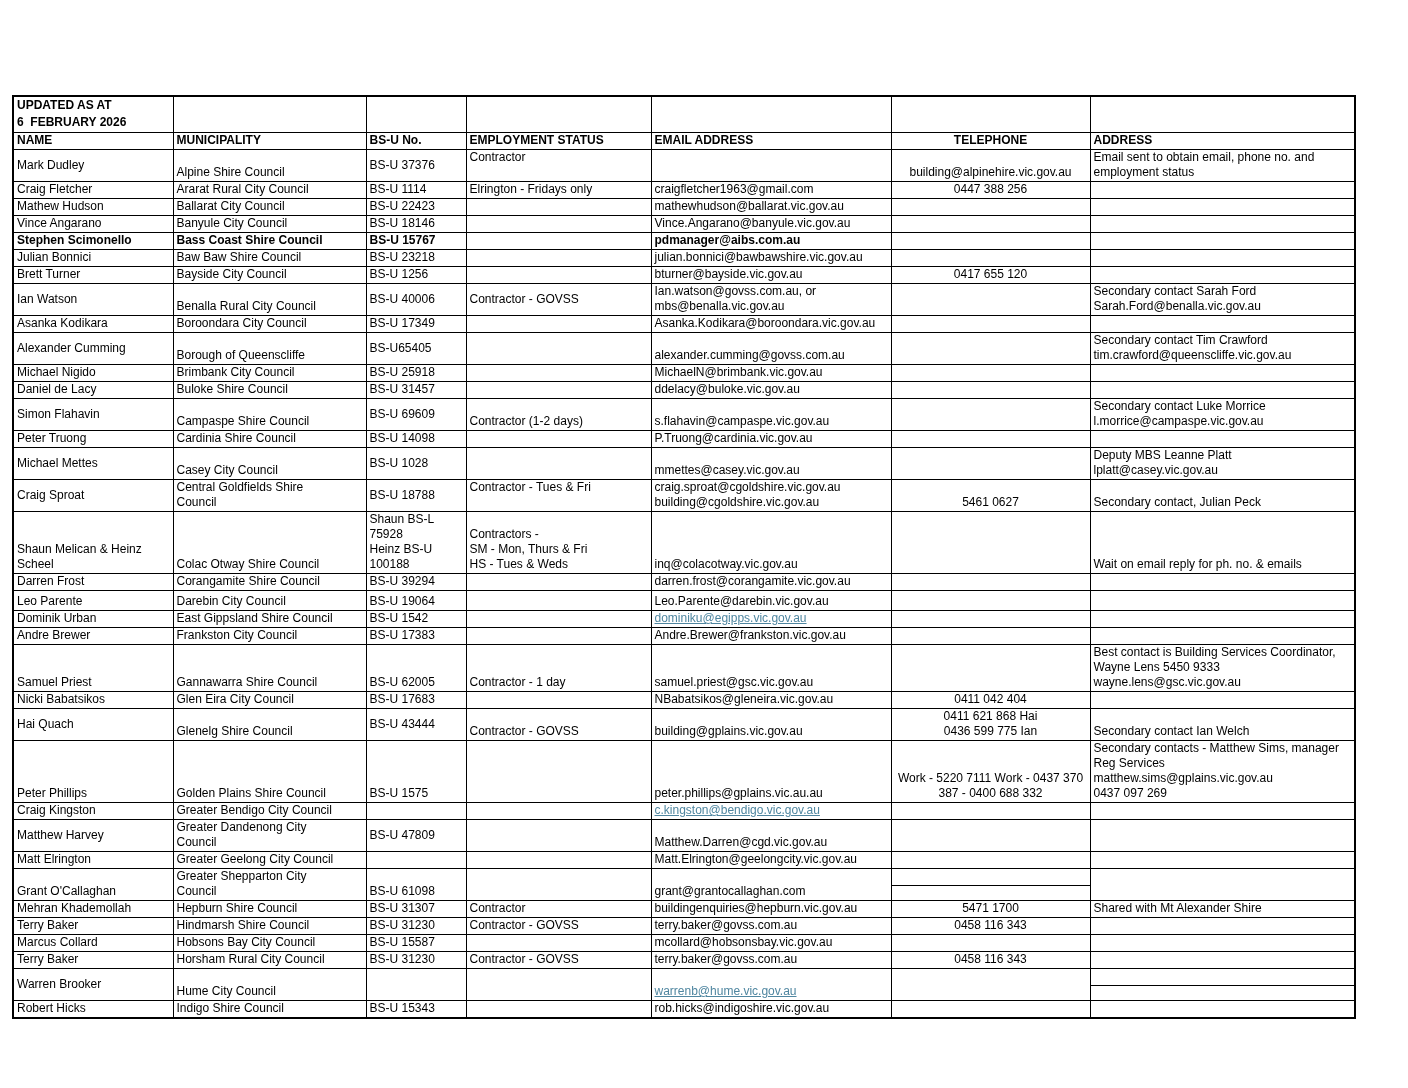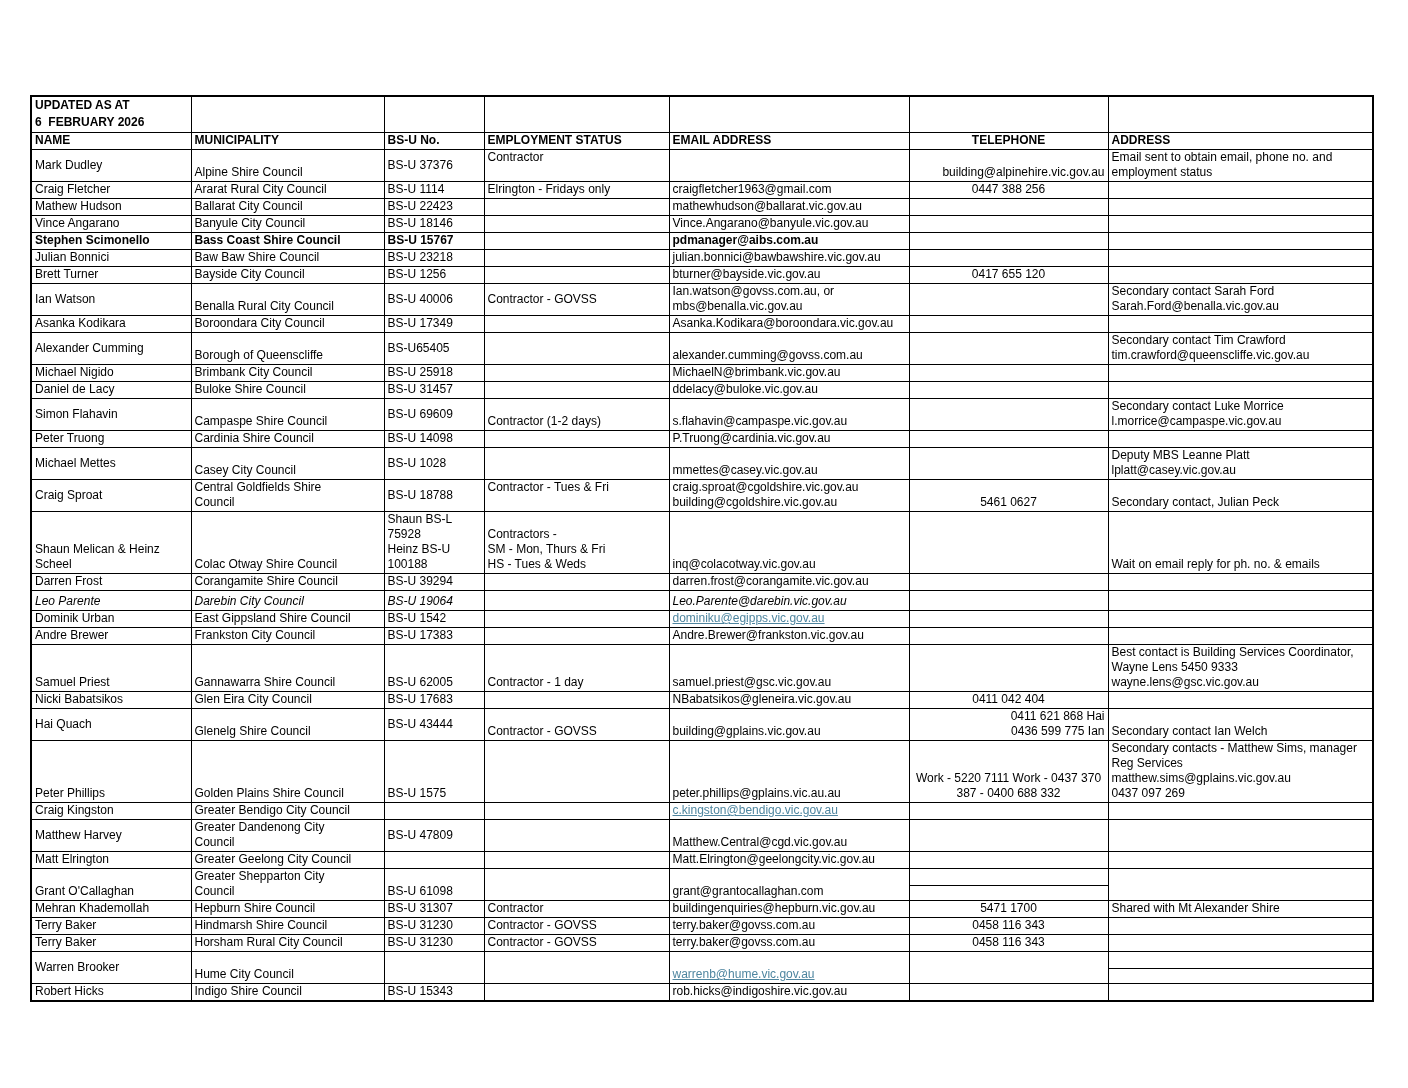--- a/index.html
+++ b/index.html
@@ -5,21 +5,21 @@
   html,body{
     margin:0;
     width:1408px;
     height:1088px;
     background:#ffffff;
     overflow:hidden;
     font-family:"Liberation Sans", sans-serif;
   }
   .sheet{
     position:absolute;
-    left:30px;
+    left:12px;
     top:95px;
   }
   table{
     border-collapse:collapse;
     table-layout:fixed;
     width:1342px;
     font-family:"Liberation Sans", sans-serif;
     font-size:12px;
     color:#000;
     border:2px solid #000;
@@ -37,21 +37,21 @@
   tr.header-row td{ height:14px; font-weight:bold; }
   .title-cell{
     font-weight:bold;
     vertical-align:top;
     line-height:17px;
   }
   .c-tel{ text-align:center; }
   .hd-tel{ text-align:center; }
   .va-top{ vertical-align:top; }
   .va-mid{ vertical-align:middle; }
-  .ta-left{ text-align:right; }
+  .ta-left{ text-align:center; }
   .split{ position:relative; }
   .split::after{
     content:"";
     position:absolute;
     left:-1px; right:-1px; top:50%;
     border-top:1px solid #000;
   }
   a.email-link{
     color:#4f86a0;
     text-decoration:underline;
@@ -260,21 +260,21 @@
         </tr>
         <tr style="height: 16px;">
           <td>Darren Frost</td>
           <td>Corangamite Shire Council</td>
           <td>BS-U 39294</td>
           <td></td>
           <td>darren.frost@corangamite.vic.gov.au</td>
           <td class="c-tel"></td>
           <td></td>
         </tr>
-        <tr style="height: 20px; font-style: italic;">
+        <tr style="height: 20px;">
           <td>Leo Parente</td>
           <td>Darebin City Council</td>
           <td>BS-U 19064</td>
           <td></td>
           <td>Leo.Parente@darebin.vic.gov.au</td>
           <td class="c-tel"></td>
           <td></td>
         </tr>
         <tr style="height: 16px;">
           <td>Dominik Urban</td>
@@ -344,21 +344,21 @@
           <td><a class="email-link">c.kingston@bendigo.vic.gov.au</a></td>
           <td class="c-tel"></td>
           <td></td>
         </tr>
         <tr style="height: 32px;">
           <td class="va-mid">Matthew Harvey</td>
           <td>Greater Dandenong City
 Council</td>
           <td class="va-mid">BS-U 47809</td>
           <td></td>
-          <td>Matthew.Central@cgd.vic.gov.au</td>
+          <td>Matthew.Darren@cgd.vic.gov.au</td>
           <td class="c-tel"></td>
           <td></td>
         </tr>
         <tr style="height: 16px;">
           <td>Matt Elrington</td>
           <td>Greater Geelong City Council</td>
           <td></td>
           <td></td>
           <td>Matt.Elrington@geelongcity.vic.gov.au</td>
           <td class="c-tel"></td>
@@ -385,20 +385,29 @@
         </tr>
         <tr style="height: 16px;">
           <td>Terry Baker</td>
           <td>Hindmarsh Shire Council</td>
           <td>BS-U 31230</td>
           <td>Contractor - GOVSS</td>
           <td>terry.baker@govss.com.au</td>
           <td class="c-tel">0458 116 343</td>
           <td></td>
         </tr>
+        <tr style="height: 17px;">
+          <td>Marcus Collard</td>
+          <td>Hobsons Bay City Council</td>
+          <td>BS-U 15587</td>
+          <td></td>
+          <td>mcollard@hobsonsbay.vic.gov.au</td>
+          <td class="c-tel"></td>
+          <td></td>
+        </tr>
         <tr style="height: 16px;">
           <td>Terry Baker</td>
           <td>Horsham Rural City Council</td>
           <td>BS-U 31230</td>
           <td>Contractor - GOVSS</td>
           <td>terry.baker@govss.com.au</td>
           <td class="c-tel">0458 116 343</td>
           <td></td>
         </tr>
         <tr style="height: 32px;">

